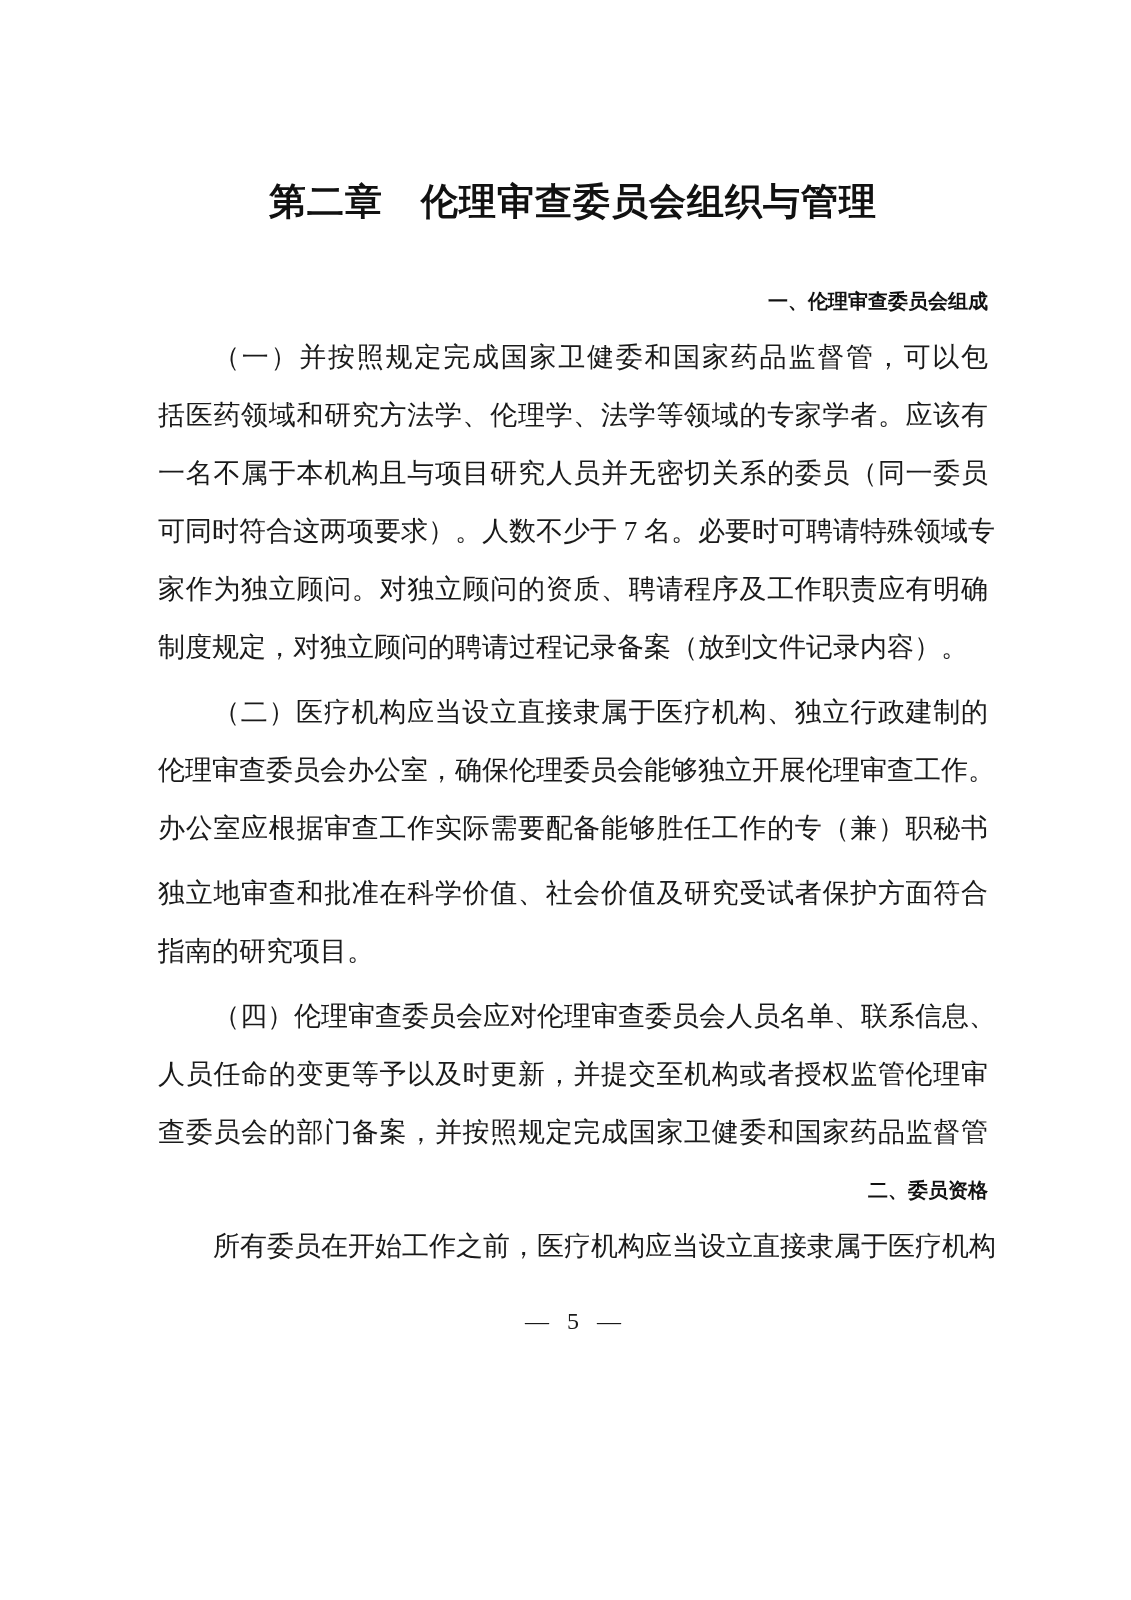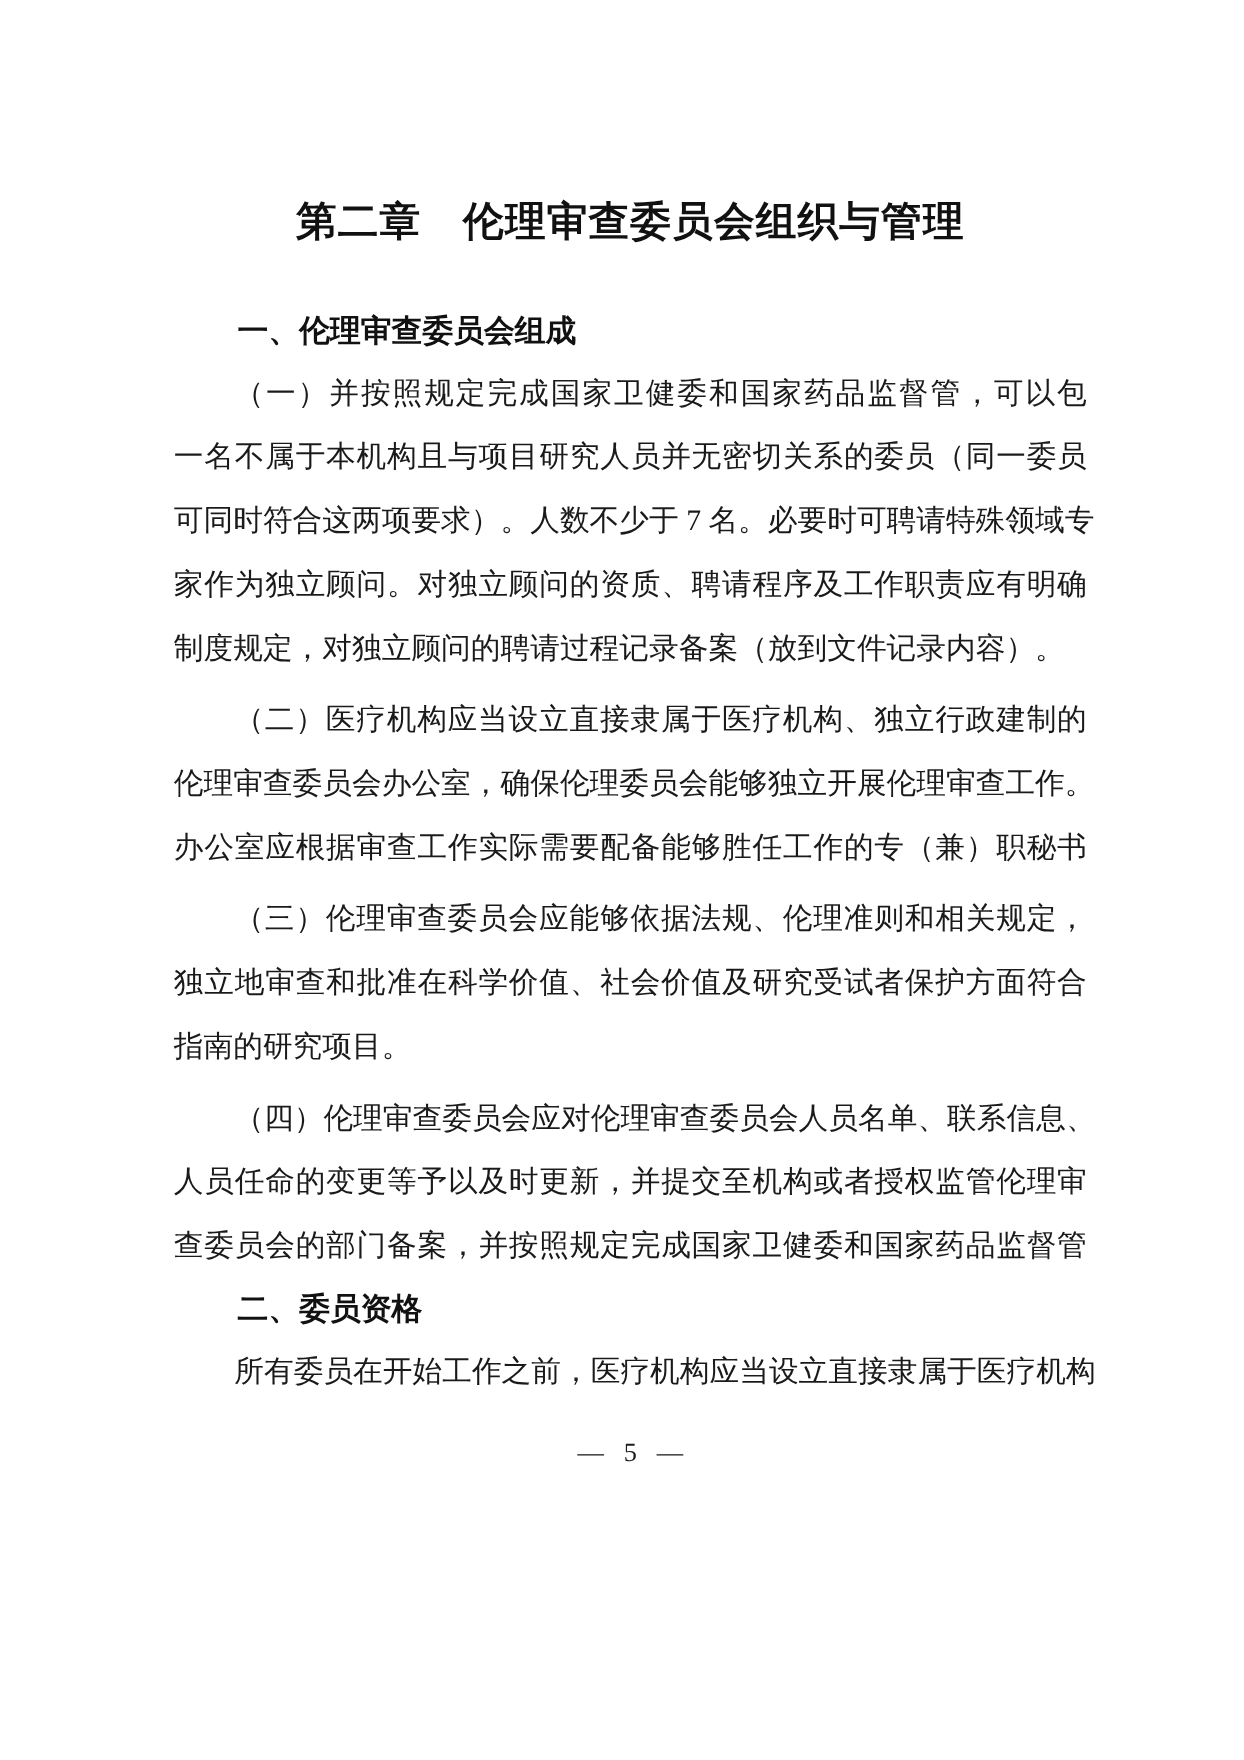--- a/index.html
+++ b/index.html
@@ -25,25 +25,26 @@
     font-size: 37px;
     line-height: 50px;
     text-align: center;
     letter-spacing: 1px;
     color: #111111;
   }
   .sec-heading {
     margin: 55px 0 8px 0;
     font-family: "Liberation Sans", "DejaVu Sans", sans-serif;
     font-weight: 700;
-    font-size: 28px;
+    font-size: 20px;
     line-height: 38px;
     text-indent: 58px;
     color: #111111;
     white-space: nowrap;
+    text-align: right;
   }
   .sec-heading.second {
     margin-top: 10px;
   }
   .para {
     margin: 0 0 7px 0;
   }
   .line {
     font-family: "Liberation Serif", "DejaVu Serif", serif;
     font-size: 27px;
@@ -74,34 +75,34 @@
 <body>
 
 <div class="page">
 
   <h1 class="doc-title">第二章　伦理审查委员会组织与管理</h1>
 
   <h2 class="sec-heading">一、伦理审查委员会组成</h2>
 
   <div class="para">
     <div class="line first">（一）并按照规定完成国家卫健委和国家药品监督管，可以包</div>
+    <div class="line">括医药领域和研究方法学、伦理学、法学等领域的专家学者。应该有</div>
     <div class="line">一名不属于本机构且与项目研究人员并无密切关系的委员（同一委员</div>
     <div class="line">可同时符合这两项要求）。人数不少于 7 名。必要时可聘请特殊领域专</div>
     <div class="line">家作为独立顾问。对独立顾问的资质、聘请程序及工作职责应有明确</div>
     <div class="line last">制度规定，对独立顾问的聘请过程记录备案（放到文件记录内容）。</div>
   </div>
 
   <div class="para">
     <div class="line first">（二）医疗机构应当设立直接隶属于医疗机构、独立行政建制的</div>
     <div class="line">伦理审查委员会办公室，确保伦理委员会能够独立开展伦理审查工作。</div>
     <div class="line">办公室应根据审查工作实际需要配备能够胜任工作的专（兼）职秘书</div>
   </div>
 
   <div class="para">
-    <div class="line first">（三）伦理审查委员会应能够依据法规、伦理准则和相关规定，</div>
     <div class="line">独立地审查和批准在科学价值、社会价值及研究受试者保护方面符合</div>
     <div class="line last">指南的研究项目。</div>
   </div>
 
   <div class="para">
     <div class="line first">（四）伦理审查委员会应对伦理审查委员会人员名单、联系信息、</div>
     <div class="line">人员任命的变更等予以及时更新，并提交至机构或者授权监管伦理审</div>
     <div class="line">查委员会的部门备案，并按照规定完成国家卫健委和国家药品监督管</div>
   </div>
 

